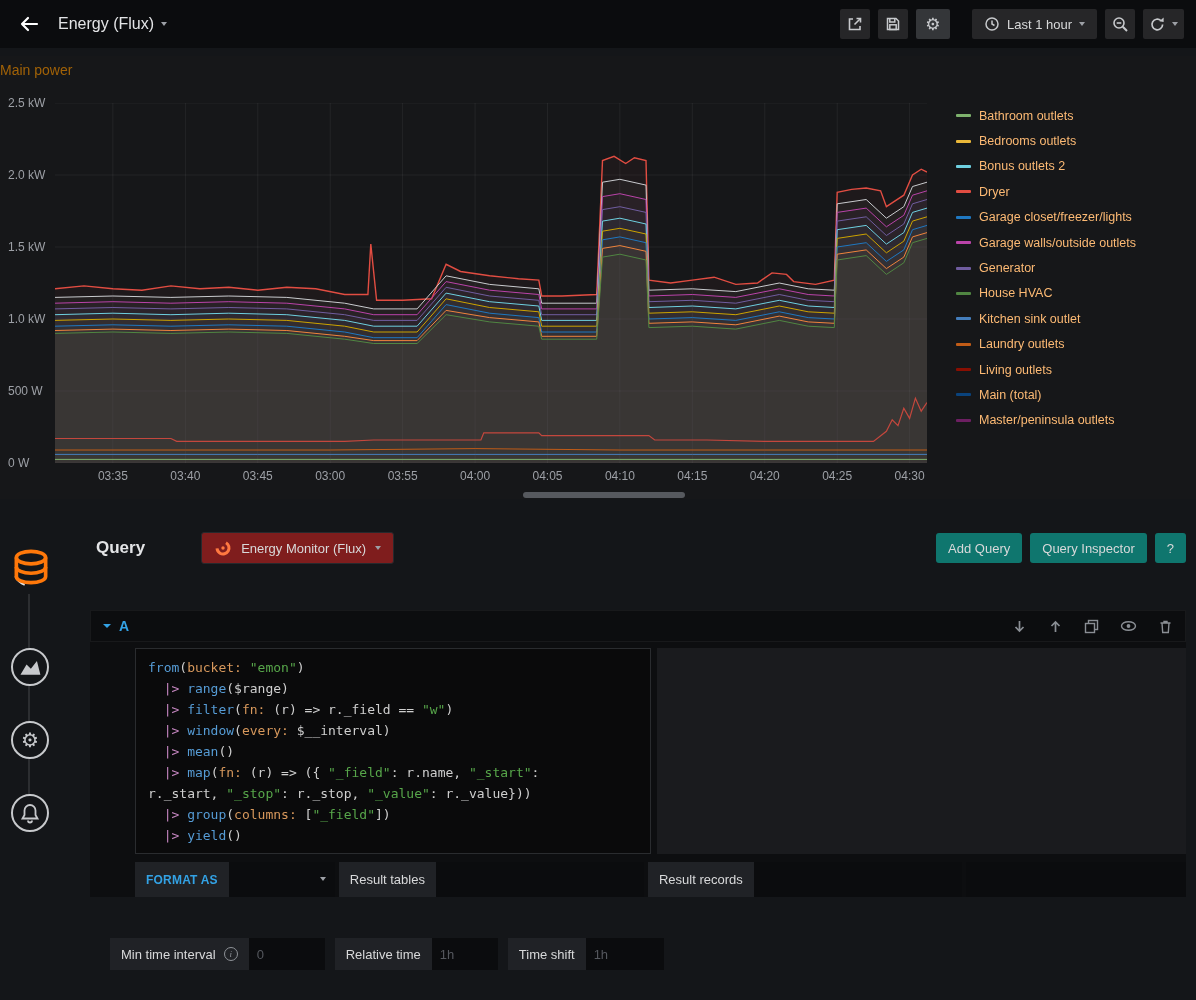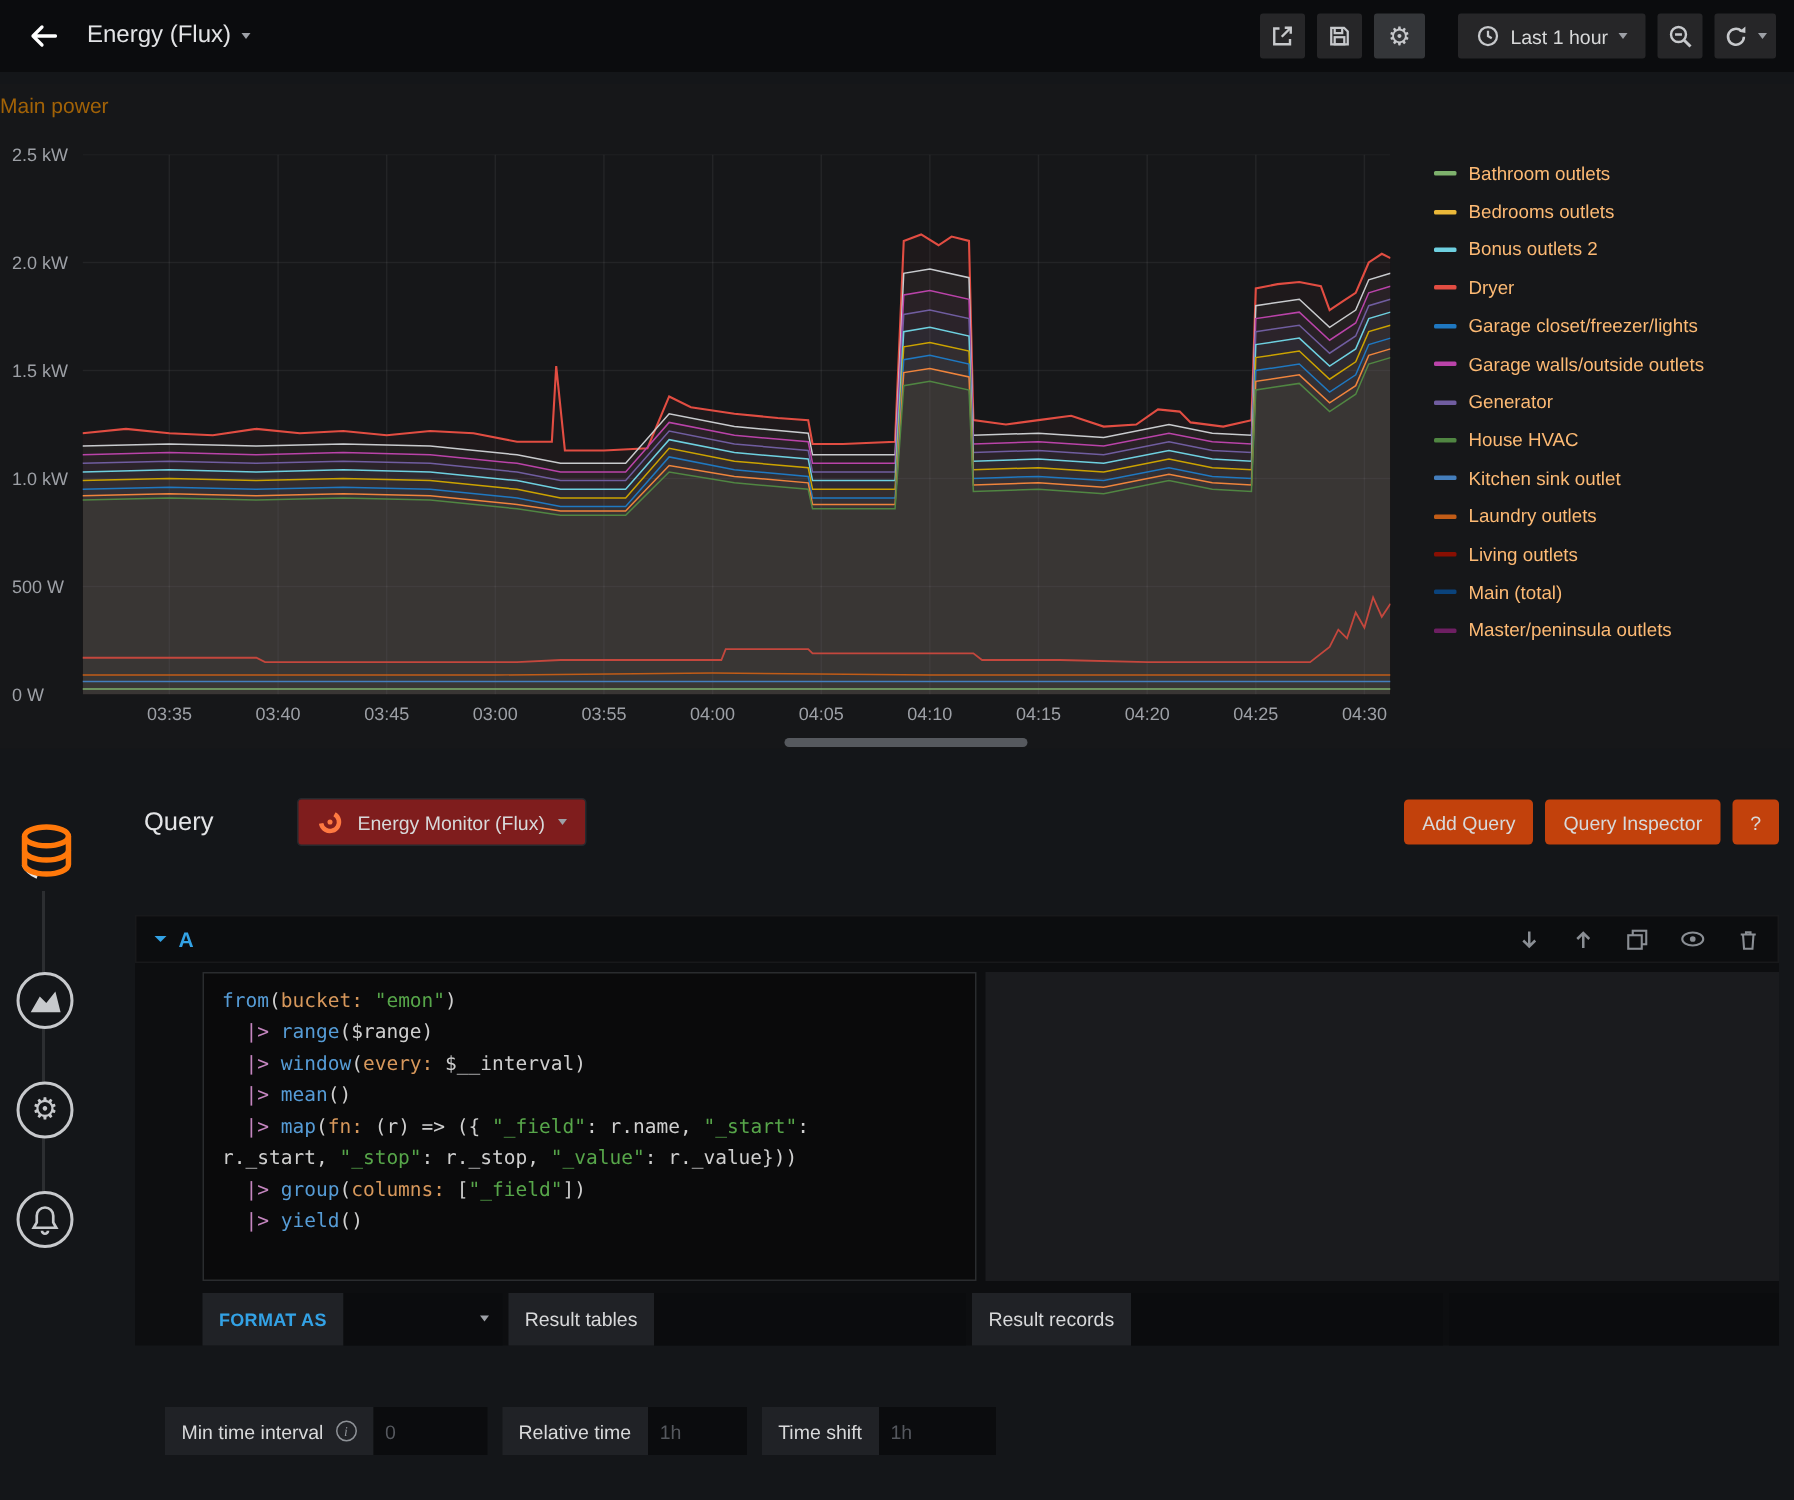--- a/index.html
+++ b/index.html
@@ -35,24 +35,24 @@
   .legend-label{font-size:12.5px;color:#fdba74;white-space:nowrap}
   .hscrollbar{position:absolute;top:436px;left:523px;width:162px;height:6px;border-radius:3px;background:#56595e;cursor:pointer}
 
   
   .tab-connector{position:absolute;left:28px;top:594px;width:2px;height:220px;background:#2c2e31}
   .tab-circle{position:absolute;width:38px;height:38px;border:2px solid #c7c9cc;border-radius:50%;background:#141619;display:flex;align-items:center;justify-content:center;cursor:pointer}
   .tab-queries{position:absolute;left:5px;top:541px;width:52px;height:52px;display:flex;align-items:center;justify-content:center;cursor:pointer}
 
   
   .q-header{position:absolute;left:90px;top:531px;right:10px;height:34px;display:flex;align-items:center}
-  .q-title{font-size:17px;font-weight:400;color:#e3e4e6;margin-left:6px}
+  .q-title{font-size:17px;font-weight:700;color:#e3e4e6;margin-left:6px}
   .ds-picker{margin-left:56px;height:32px;background:#7f1d1d;border:1px solid #27292d;border-radius:3px;display:flex;align-items:center;padding:0 12px;gap:9px;font-size:13px;cursor:pointer}
   .q-header-right{margin-left:auto;display:flex;align-items:center}
-  .q-btn{height:30px;padding:0 12px;background:#c2410c;border-radius:3px;font-size:13px;color:#d8d9da;display:flex;align-items:center;margin-left:8px;cursor:pointer}
+  .q-btn{height:30px;padding:0 12px;background:#0f766e;border-radius:3px;font-size:13px;color:#d8d9da;display:flex;align-items:center;margin-left:8px;cursor:pointer}
   .a-strip{position:absolute;left:90px;top:610px;right:10px;height:32px;background:#0c0d0f;border:1px solid #18191b;display:flex;align-items:center;padding:0 12px}
   .a-strip .caret{border-top-color:#33a2e5;margin-right:8px}
   .ref-id{color:#33a2e5;font-weight:700;font-size:14px}
   .a-strip-icons{margin-left:auto;display:flex;align-items:center;gap:21px}
   .a-strip-icons .icon-btn{cursor:pointer;display:flex;align-items:center}
   .editor-body{position:absolute;left:90px;top:642px;right:10px;height:255px;background:#0d0e10;padding-left:45px}
   .code-row{display:flex;margin-top:6px;height:206px}
   .code-box{width:516px;height:206px;background:#0a0a0b;border:1px solid #2a2c2f;padding:8px 12px;overflow:hidden;cursor:text}
   .code-line{font-family:"DejaVu Sans Mono",monospace;font-size:13px;line-height:21px;white-space:pre}
   .tok-fn{color:#569cd6}.tok-pp{color:#c586c0}.tok-pr{color:#d7985c}.tok-st{color:#57a64a}.tok-pl{color:#cfcfcf}
@@ -336,20 +336,21 @@
       </span>
     </div>
   </div>
 
   <div class="editor-body">
     <div class="code-row">
       <div class="code-box">
         <div>
             <div class="code-line"><span class="tok-fn">from</span><span class="tok-pl">(</span><span class="tok-pr">bucket: </span><span class="tok-st">"emon"</span><span class="tok-pl">)</span></div>
             <div class="code-line"><span class="tok-pl">  </span><span class="tok-pp">|&gt;</span><span class="tok-pl"> </span><span class="tok-fn">range</span><span class="tok-pl">($range)</span></div>
+            <div class="code-line"><span class="tok-pl">  </span><span class="tok-pp">|&gt;</span><span class="tok-pl"> </span><span class="tok-fn">filter</span><span class="tok-pl">(</span><span class="tok-pr">fn: </span><span class="tok-pl">(r) =&gt; r._field == </span><span class="tok-st">"w"</span><span class="tok-pl">)</span></div>
             <div class="code-line"><span class="tok-pl">  </span><span class="tok-pp">|&gt;</span><span class="tok-pl"> </span><span class="tok-fn">window</span><span class="tok-pl">(</span><span class="tok-pr">every: </span><span class="tok-pl">$__interval)</span></div>
             <div class="code-line"><span class="tok-pl">  </span><span class="tok-pp">|&gt;</span><span class="tok-pl"> </span><span class="tok-fn">mean</span><span class="tok-pl">()</span></div>
             <div class="code-line"><span class="tok-pl">  </span><span class="tok-pp">|&gt;</span><span class="tok-pl"> </span><span class="tok-fn">map</span><span class="tok-pl">(</span><span class="tok-pr">fn: </span><span class="tok-pl">(r) =&gt; ({ </span><span class="tok-st">"_field"</span><span class="tok-pl">: r.name, </span><span class="tok-st">"_start"</span><span class="tok-pl">:</span></div>
             <div class="code-line"><span class="tok-pl">r._start, </span><span class="tok-st">"_stop"</span><span class="tok-pl">: r._stop, </span><span class="tok-st">"_value"</span><span class="tok-pl">: r._value}))</span></div>
             <div class="code-line"><span class="tok-pl">  </span><span class="tok-pp">|&gt;</span><span class="tok-pl"> </span><span class="tok-fn">group</span><span class="tok-pl">(</span><span class="tok-pr">columns: </span><span class="tok-pl">[</span><span class="tok-st">"_field"</span><span class="tok-pl">])</span></div>
             <div class="code-line"><span class="tok-pl">  </span><span class="tok-pp">|&gt;</span><span class="tok-pl"> </span><span class="tok-fn">yield</span><span class="tok-pl">()</span></div>
           </div>
       </div>
       <div class="code-right"></div>
     </div>

